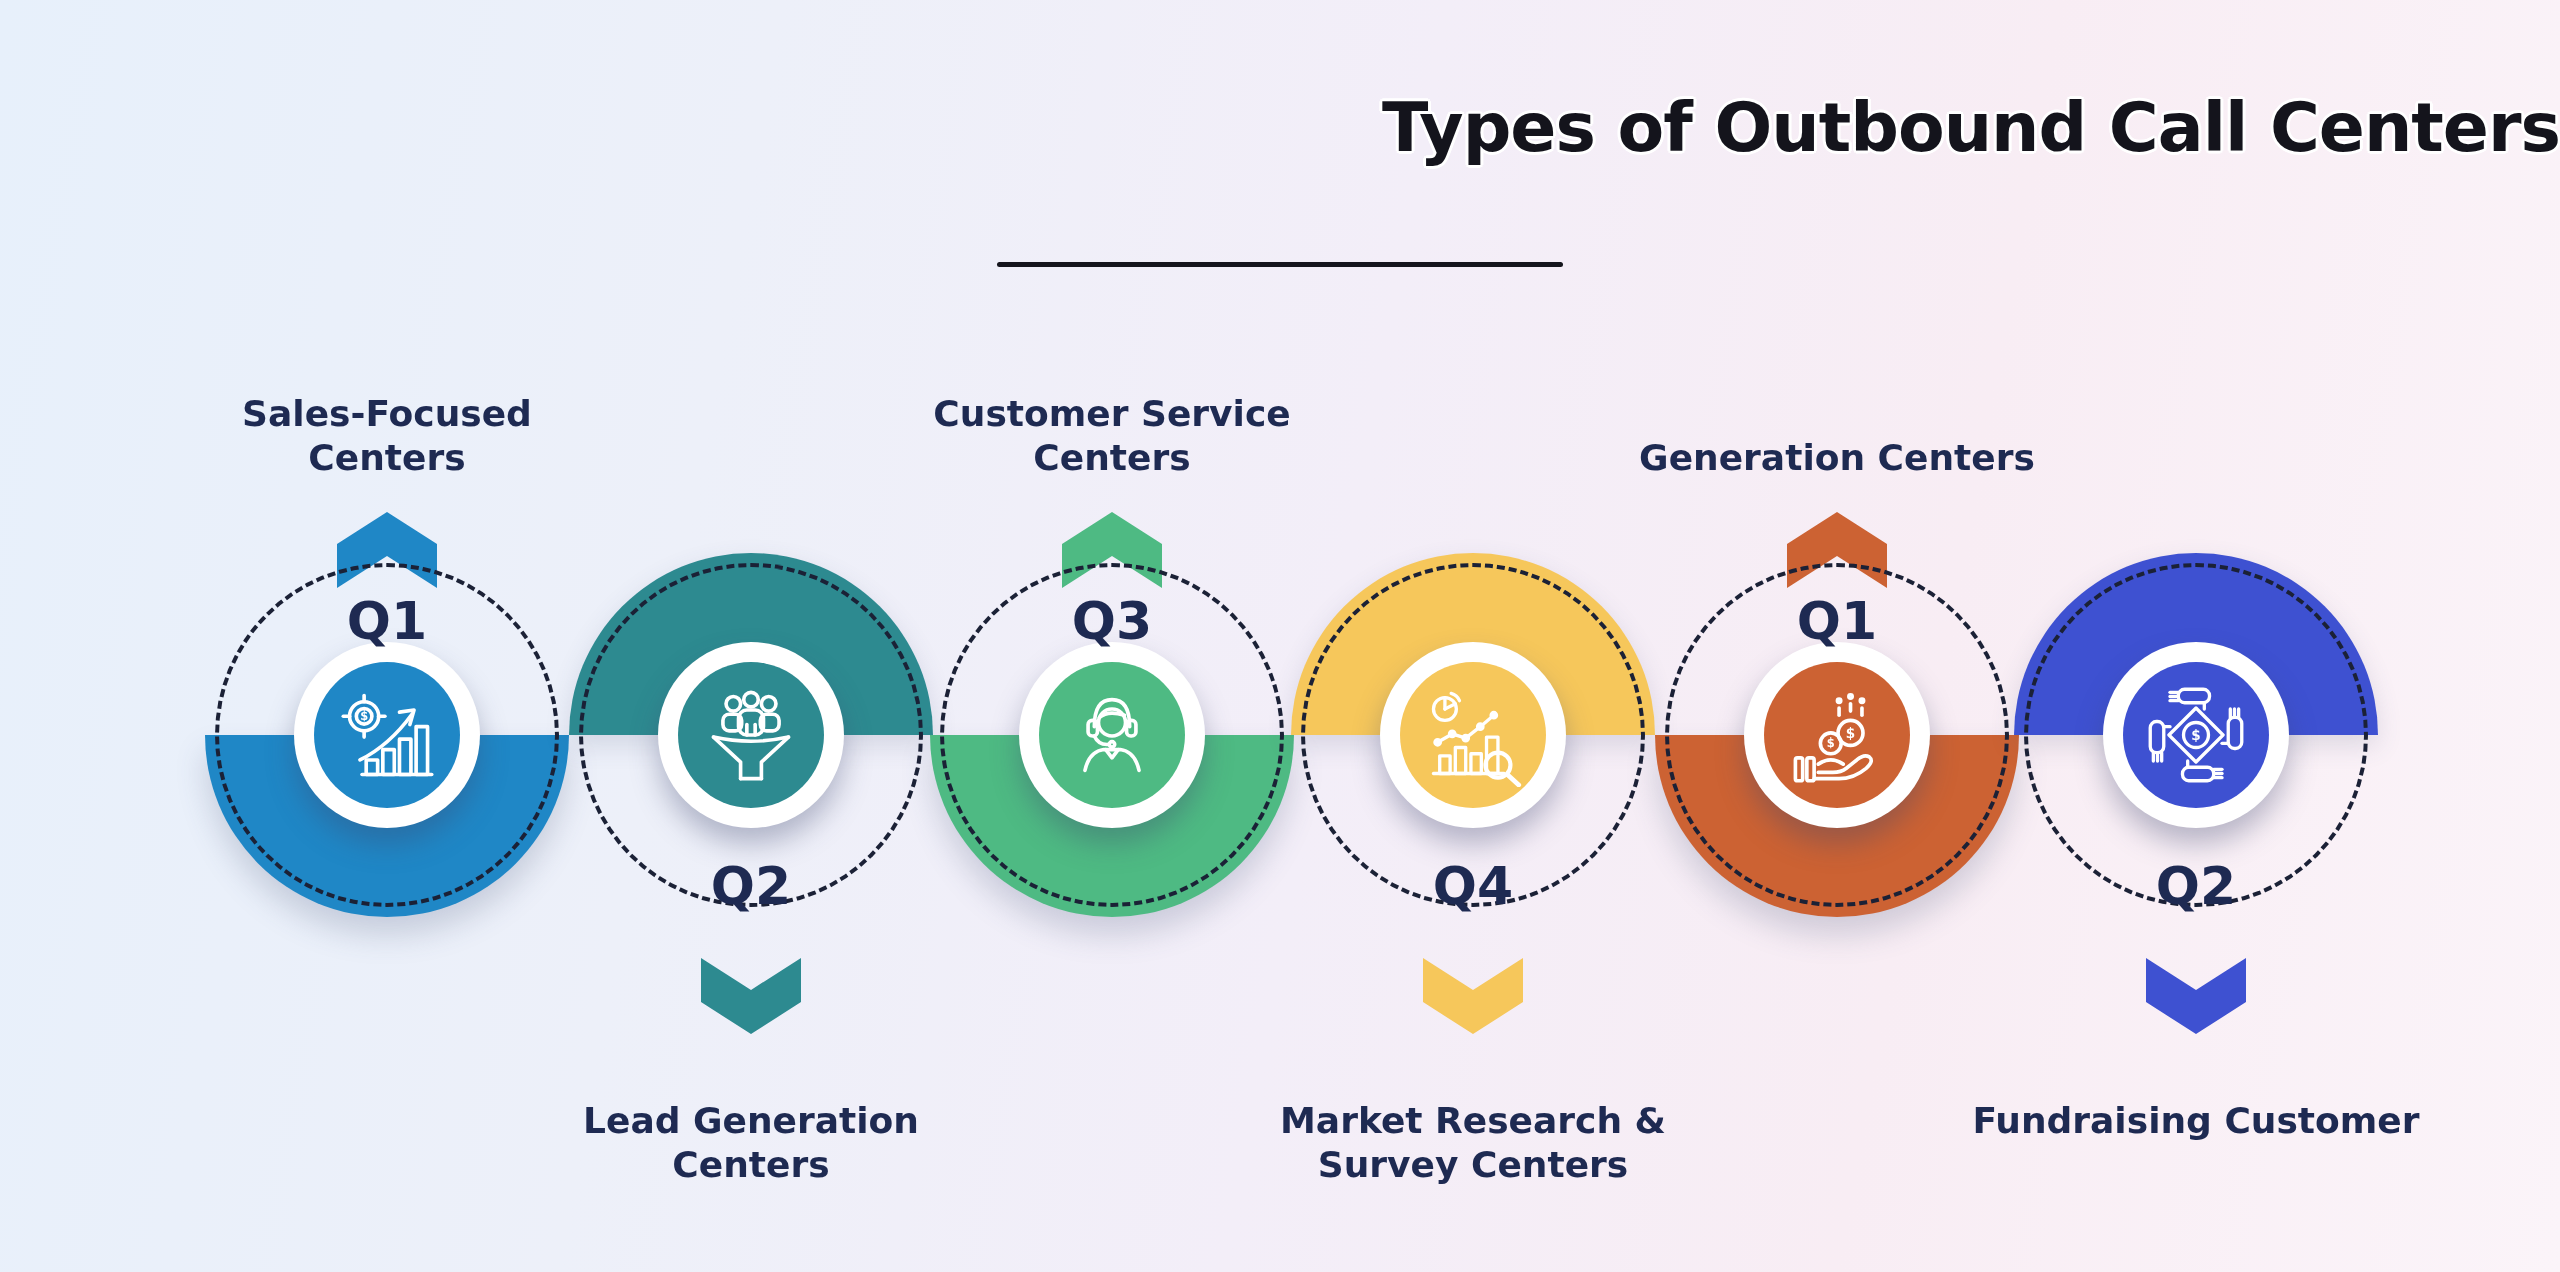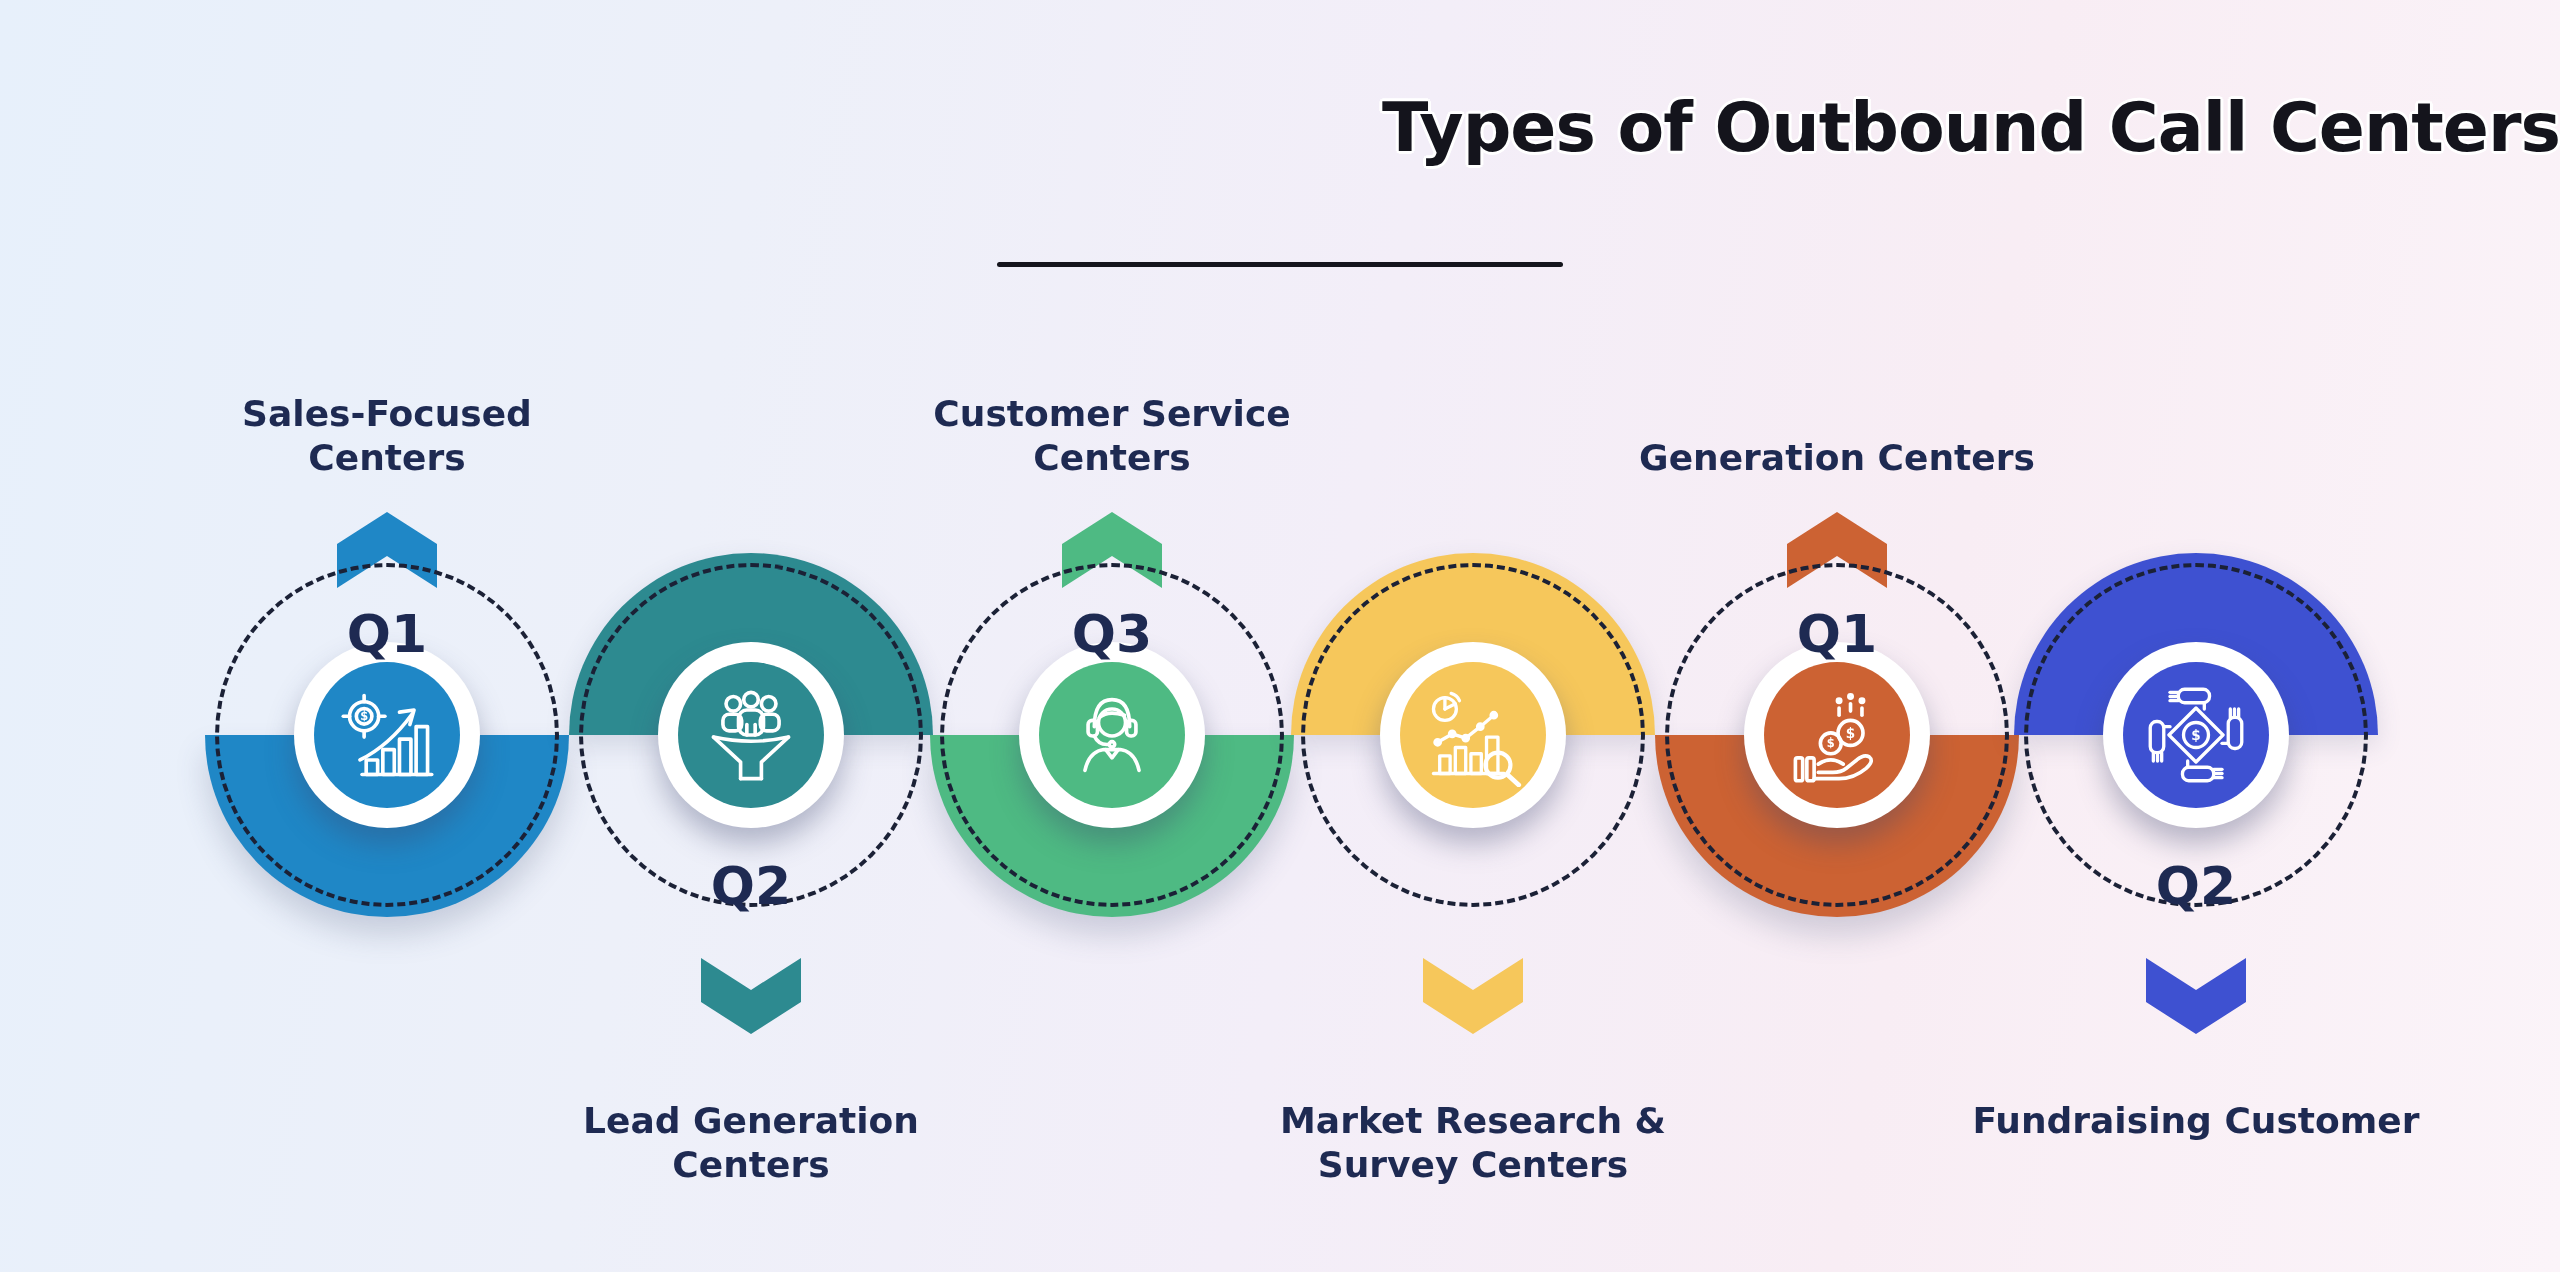--- a/index.html
+++ b/index.html
@@ -17,21 +17,21 @@
   .title-underline{position:absolute;left:997px;top:262px;width:566px;height:5px;background:#15151d;border-radius:3px;}
   .unit{position:absolute;top:0;width:400px;height:1272px;}
   .half{position:absolute;left:18px;width:364px;height:182px;z-index:1;}
   .half.bottom{top:735px;border-radius:0 0 182px 182px;box-shadow:0 18px 30px rgba(70,80,120,.22);}
   .half.top{top:553px;border-radius:182px 182px 0 0;box-shadow:0 10px 26px rgba(70,80,120,.16);}
   .dashed{position:absolute;left:28px;top:563px;width:336px;height:336px;border:4px dashed #1b2136;border-radius:50%;z-index:2;}
   .ring{position:absolute;left:107px;top:642px;width:186px;height:186px;background:#fff;border-radius:50%;z-index:3;
         box-shadow:0 16px 28px rgba(60,70,110,.35);display:flex;align-items:center;justify-content:center;}
   .disc{width:146px;height:146px;border-radius:50%;display:flex;align-items:center;justify-content:center;}
   .quarter{position:absolute;left:0;width:100%;text-align:center;font-size:52px;font-weight:800;color:#1e2a52;z-index:4;}
-  .quarter.qtop{top:604px;}
+  .quarter.qtop{top:591px;}
   .quarter.qbottom{top:816px;margin-top:40px;}
   .chev{position:absolute;left:150px;width:100px;height:76px;z-index:2;filter:drop-shadow(0 5px 5px rgba(0,0,0,.18));}
   .chev.up{top:512px;clip-path:polygon(50% 0%,100% 42%,100% 100%,50% 58%,0% 100%,0% 42%);}
   .chev.down{top:958px;clip-path:polygon(0% 0%,50% 42%,100% 0%,100% 58%,50% 100%,0% 58%);}
   .label{position:absolute;left:-25px;width:450px;text-align:center;font-size:36px;font-weight:700;color:#1e2a52;
          line-height:1.22;white-space:pre-line;z-index:4;}
   .label.ltop{top:374px;height:106px;display:flex;align-items:flex-end;justify-content:center;}
   .label.lbottom{top:1072px;margin-top:27px;}
   .icon{display:block;}
 </style>
@@ -125,20 +125,21 @@
             <path d="M44 64 L50 72 L56 64"></path>
           </g>
         </svg>
       </div>
     </div>
   </div>
 
   <div class="unit" style="left:1273px">
     <div class="half top" style="background-color: rgb(246, 199, 91);"></div>
     <div class="dashed"></div>
+    <div class="quarter qbottom">Q4</div>
     <div class="chev down" style="background-color: rgb(246, 199, 91);"></div>
     <div class="label lbottom">Market Research &amp;
 Survey Centers</div>
     <div class="ring">
       <div class="disc" style="background-color: rgb(246, 199, 91);">
         <svg class="icon" width="104" height="104" viewBox="0 0 100 100">
           <g fill="none" stroke="#fff" stroke-width="3.2" stroke-linecap="round" stroke-linejoin="round">
             <circle cx="23" cy="25" r="11"></circle>
             <line x1="23" y1="25" x2="23" y2="14"></line>
               <line x1="23" y1="25" x2="33" y2="20"></line>

